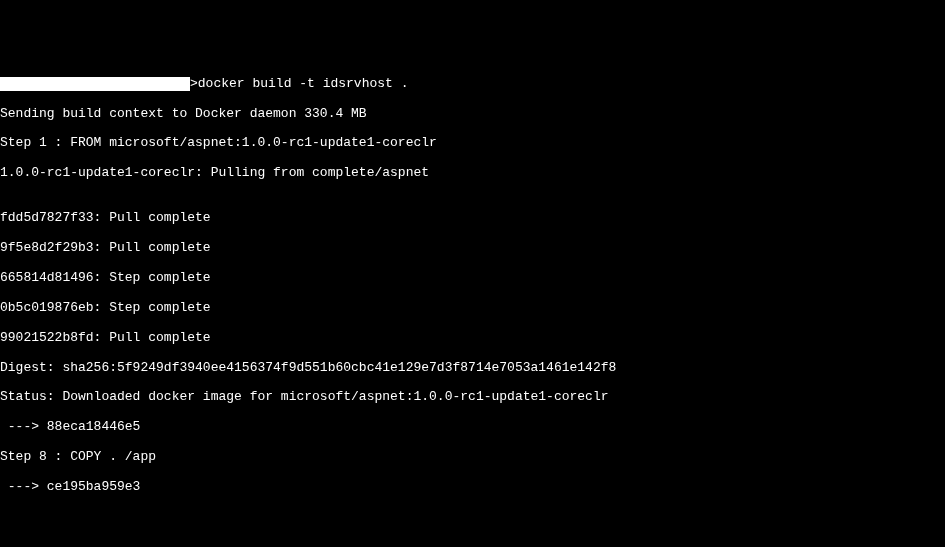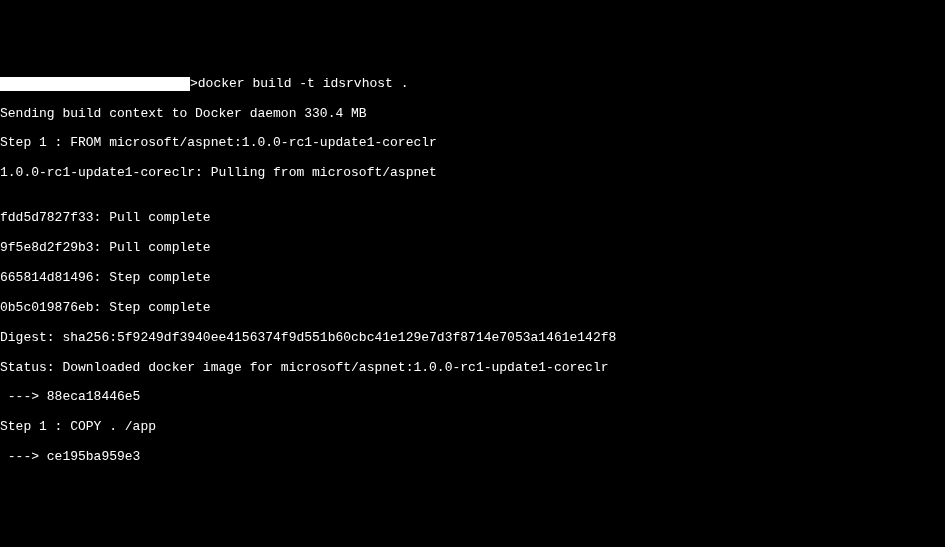--- a/index.html
+++ b/index.html
@@ -38,30 +38,31 @@
   </style>
 </head>
 <body>
 
 
 
 <div class="terminal">
 <span class="prompt-line"><span class="redacted"></span><span>&gt;</span><span>docker build -t idsrvhost .</span></span>
 <span class="line">Sending build context to Docker daemon 330.4 MB</span>
 <span class="line">Step 1 : FROM microsoft/aspnet:1.0.0-rc1-update1-coreclr</span>
-<span class="line">1.0.0-rc1-update1-coreclr: Pulling from microsoft/aspnet</span>
+<span class="line">1.0.0-rc1-update1-coreclr: Pulling from complete/aspnet</span>
 <span class="line"></span>
 <span class="line">fdd5d7827f33: Pull complete</span>
 <span class="line">9f5e8d2f29b3: Pull complete</span>
 <span class="line">665814d81496: Step complete</span>
 <span class="line">0b5c019876eb: Step complete</span>
+<span class="line">99021522b8fd: Pull complete</span>
 <span class="line">Digest: sha256:5f9249df3940ee4156374f9d551b60cbc41e129e7d3f8714e7053a1461e142f8</span>
 <span class="line">Status: Downloaded docker image for microsoft/aspnet:1.0.0-rc1-update1-coreclr</span>
 <span class="line"> ---&gt; 88eca18446e5</span>
-<span class="line">Step 1 : COPY . /app</span>
+<span class="line">Step 8 : COPY . /app</span>
 <span class="line"> ---&gt; ce195ba959e3</span>
 
 
 
 
 
 
 
 
 

